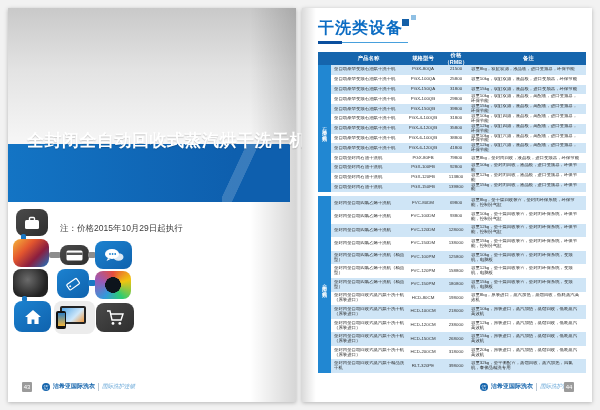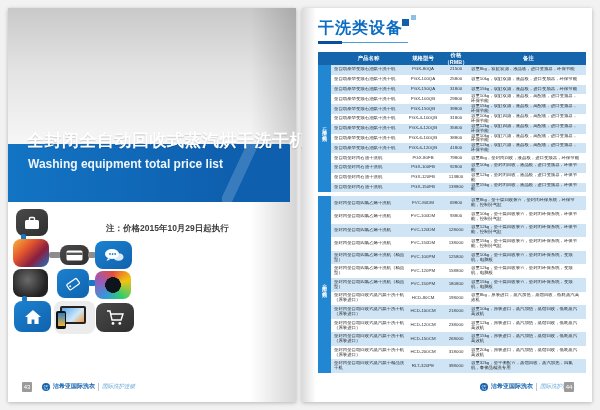--- a/index.html
+++ b/index.html
@@ -16,21 +16,21 @@
   .rp-gutter{position:absolute;left:0;top:0;width:14px;height:100%;
           background:linear-gradient(90deg,rgba(0,0,0,.14) 0%,rgba(0,0,0,0) 100%);}
   
   .band{position:absolute;left:0;top:136px;width:282px;height:58px;
         background:linear-gradient(90deg,#1374c4 0%,#0e5fae 80%);}
   .band:after{content:"";position:absolute;right:34px;top:0;width:34px;height:100%;
         background:linear-gradient(115deg,rgba(255,255,255,0) 40%,rgba(255,255,255,.18) 41%,rgba(255,255,255,.18) 60%,rgba(255,255,255,0) 61%);}
   .title-cn{position:absolute;left:19px;top:121px;font-size:17px;font-weight:bold;color:#fff;
         letter-spacing:.5px;text-shadow:0 1px 1px rgba(0,0,0,.18);white-space:nowrap;}
   .title-en{position:absolute;left:20px;top:149px;font-size:12px;font-weight:bold;color:#eef5fc;white-space:nowrap;}
-  .note{position:absolute;left:52px;top:215px;font-size:8.5px;font-weight:bold;color:#3d3d3d;margin-left:46px;}
+  .note{position:absolute;left:52px;top:215px;font-size:8.5px;font-weight:normal;color:#3d3d3d;}
   
   .tile{position:absolute;border-radius:8px;display:flex;align-items:center;justify-content:center;}
   .tile svg{display:block;}
   .t-dark{background:linear-gradient(145deg,#4a4a4a,#2e2e2e);}
   .t-blue{background:linear-gradient(145deg,#1c82d0,#0f62ad);}
   .t-faces{background:linear-gradient(135deg,#f5b63c 0%,#e4572e 35%,#8b1e3f 65%,#1c77c3 100%);}
   .t-head{background:radial-gradient(circle at 42% 38%,#6b6b6b 0%,#222 70%);}
   .t-ring{background:radial-gradient(circle at 50% 50%,#0d141c 0 34%,rgba(0,0,0,0) 35%),
             conic-gradient(#e74c3c,#f1c40f,#2ecc71,#3498db,#9b59b6,#e74c3c);}
   .t-dev{background:#ececec;overflow:hidden;}
@@ -83,21 +83,20 @@
 </style>
 </head>
 <body>
 
 <div class="page page-left">
   <div class="lp-top"></div>
   <div class="lp-gutter"></div>
 
   <div class="band"></div>
   <div class="title-cn">全封闭全自动回收式蒸汽烘干洗干机</div>
-  <div class="title-en">Washing equipment total price list</div>
 
   <div class="note">注：价格2015年10月29日起执行</div>
 
   <div class="tile t-dark" style="left:8px;top:201px;width:32px;height:27px;">
     <svg width="16" height="14" viewBox="0 0 16 14">
         <rect x="1" y="4" width="14" height="9" rx="1.5" fill="#fff"></rect>
         <path d="M5.5 4V2.5a1 1 0 0 1 1-1h3a1 1 0 0 1 1 1V4" fill="none" stroke="#fff" stroke-width="1.4"></path>
       </svg>
   </div>
   <div class="conn blue" style="left:13px;top:226px;width:5px;height:7px;"></div>

